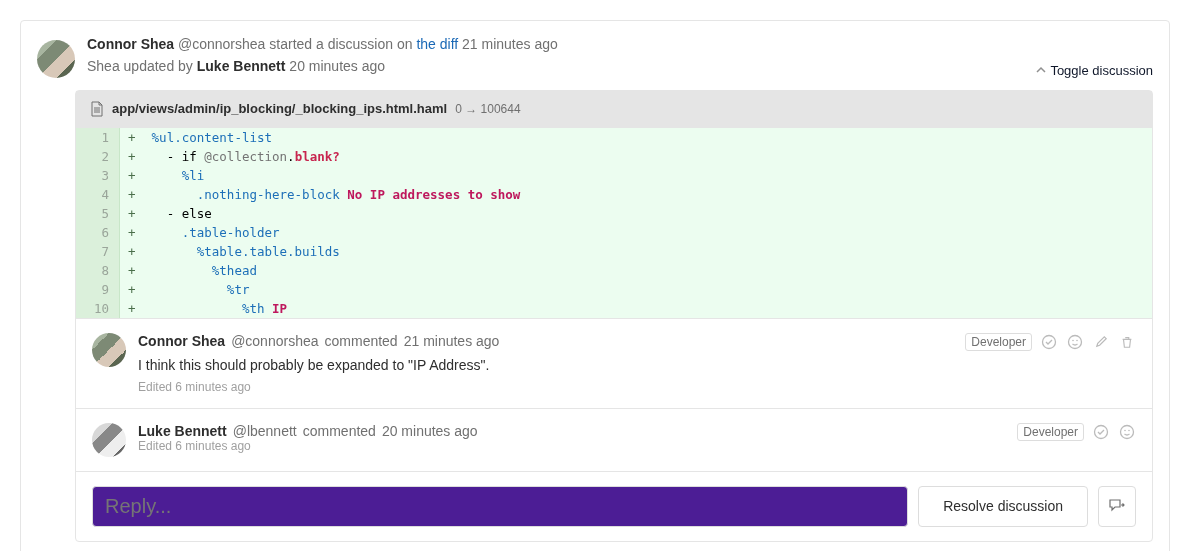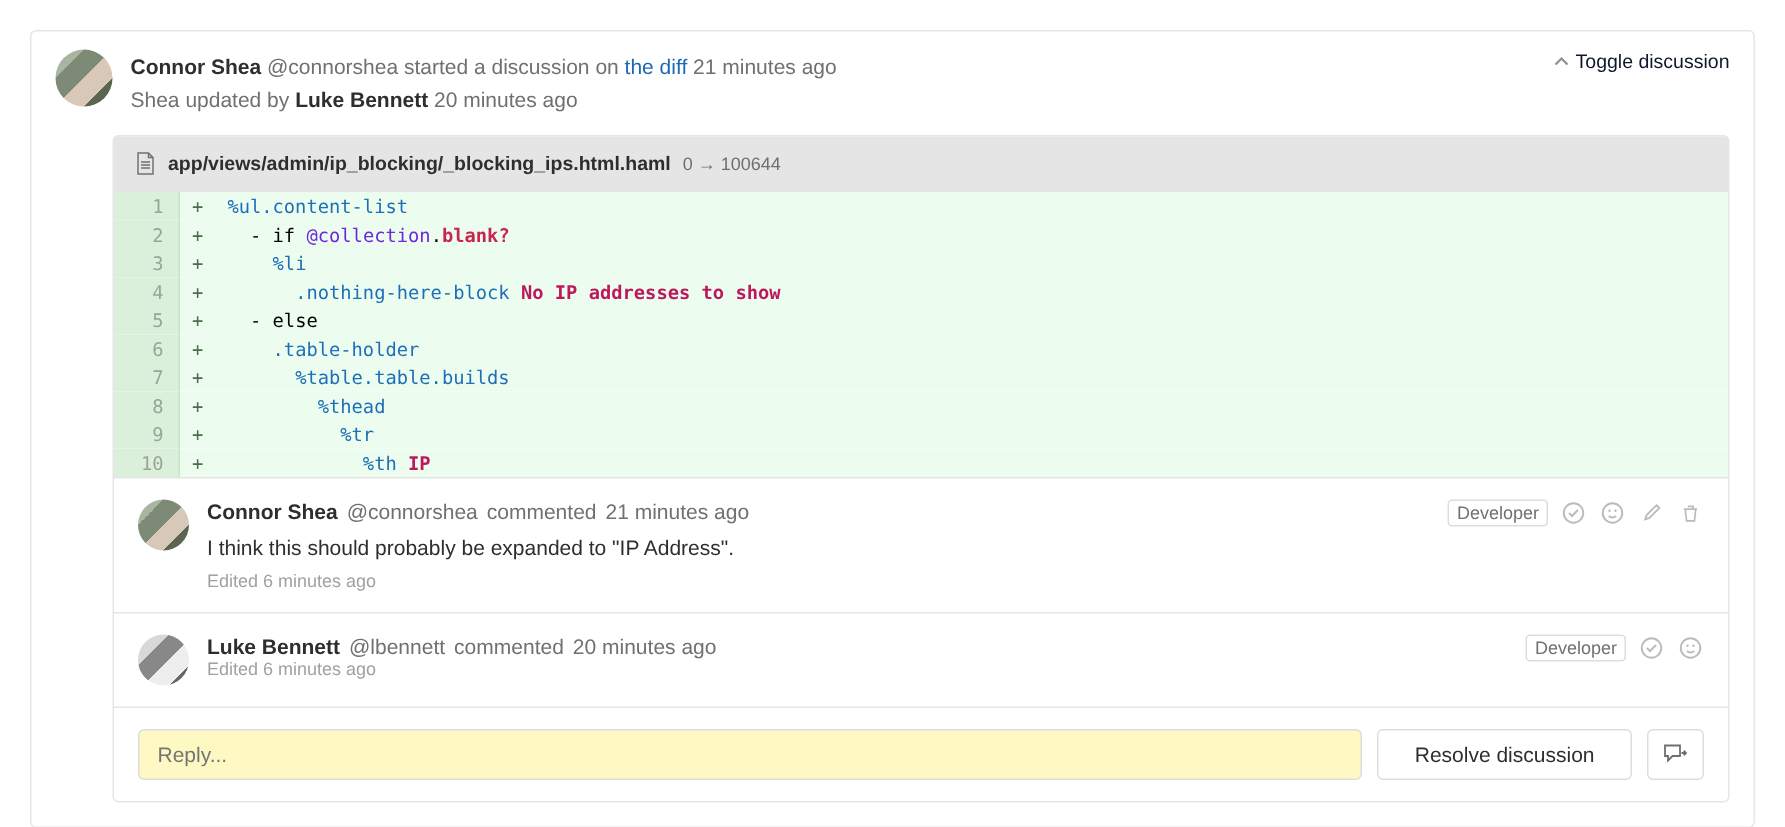--- a/index.html
+++ b/index.html
@@ -11,21 +11,21 @@
     padding: 20px;
   }
   .discussion {
     border: 1px solid #e5e5e5;
     border-radius: 4px;
     max-width: 1190px;
   }
   .disc-header {
     display: flex;
     padding: 12px 16px;
-    align-items: flex-start;
+    align-items: flex-end;
   }
   .avatar {
     width: 38px; height: 38px;
     border-radius: 50%;
     flex-shrink: 0;
     margin-right: 12px;
     background-size: cover;
   }
   .avatar-sm {
     width: 34px; height: 34px;
@@ -90,21 +90,21 @@
     user-select: none;
   }
   .code {
     background: #ecfdf0;
     padding: 2px 8px;
     width: 100%;
   }
   .tok-tag   { color: #1d6fb8; }
   .tok-class { color: #1d6fb8; }
   .tok-kw    { color: #000; text-align: center; }
-  .tok-var   { color: #6d28d9; }
+  .tok-var   { color: #737373; }
   .tok-attr  { color: #c7254e; font-weight: 600; }
   .tok-text  { color: #be185d; font-weight: bold; }
   .comments { }
   .comment {
     display: flex;
     padding: 14px 16px;
     border-top: 1px solid #e5e5e5;
     align-items: flex-start;
   }
   .comment-body { flex: 1; }
@@ -138,23 +138,23 @@
     display: flex;
     gap: 10px;
     padding: 14px 16px;
     border-top: 1px solid #e5e5e5;
   }
   .reply-input {
     flex: 1;
     border: 1px solid #ddd;
     border-radius: 4px;
     padding: 8px 12px;
-    font-size: 14px;
+    font-size: 20px;
     color: #888;
-    background: #fef9c3;
+    background: #4c1d95;
   }
   .btn {
     border: 1px solid #ddd;
     background: #fff;
     border-radius: 4px;
     padding: 8px 24px;
     font-size: 14px;
     cursor: pointer;
     color: #2e2e2e;
   }

